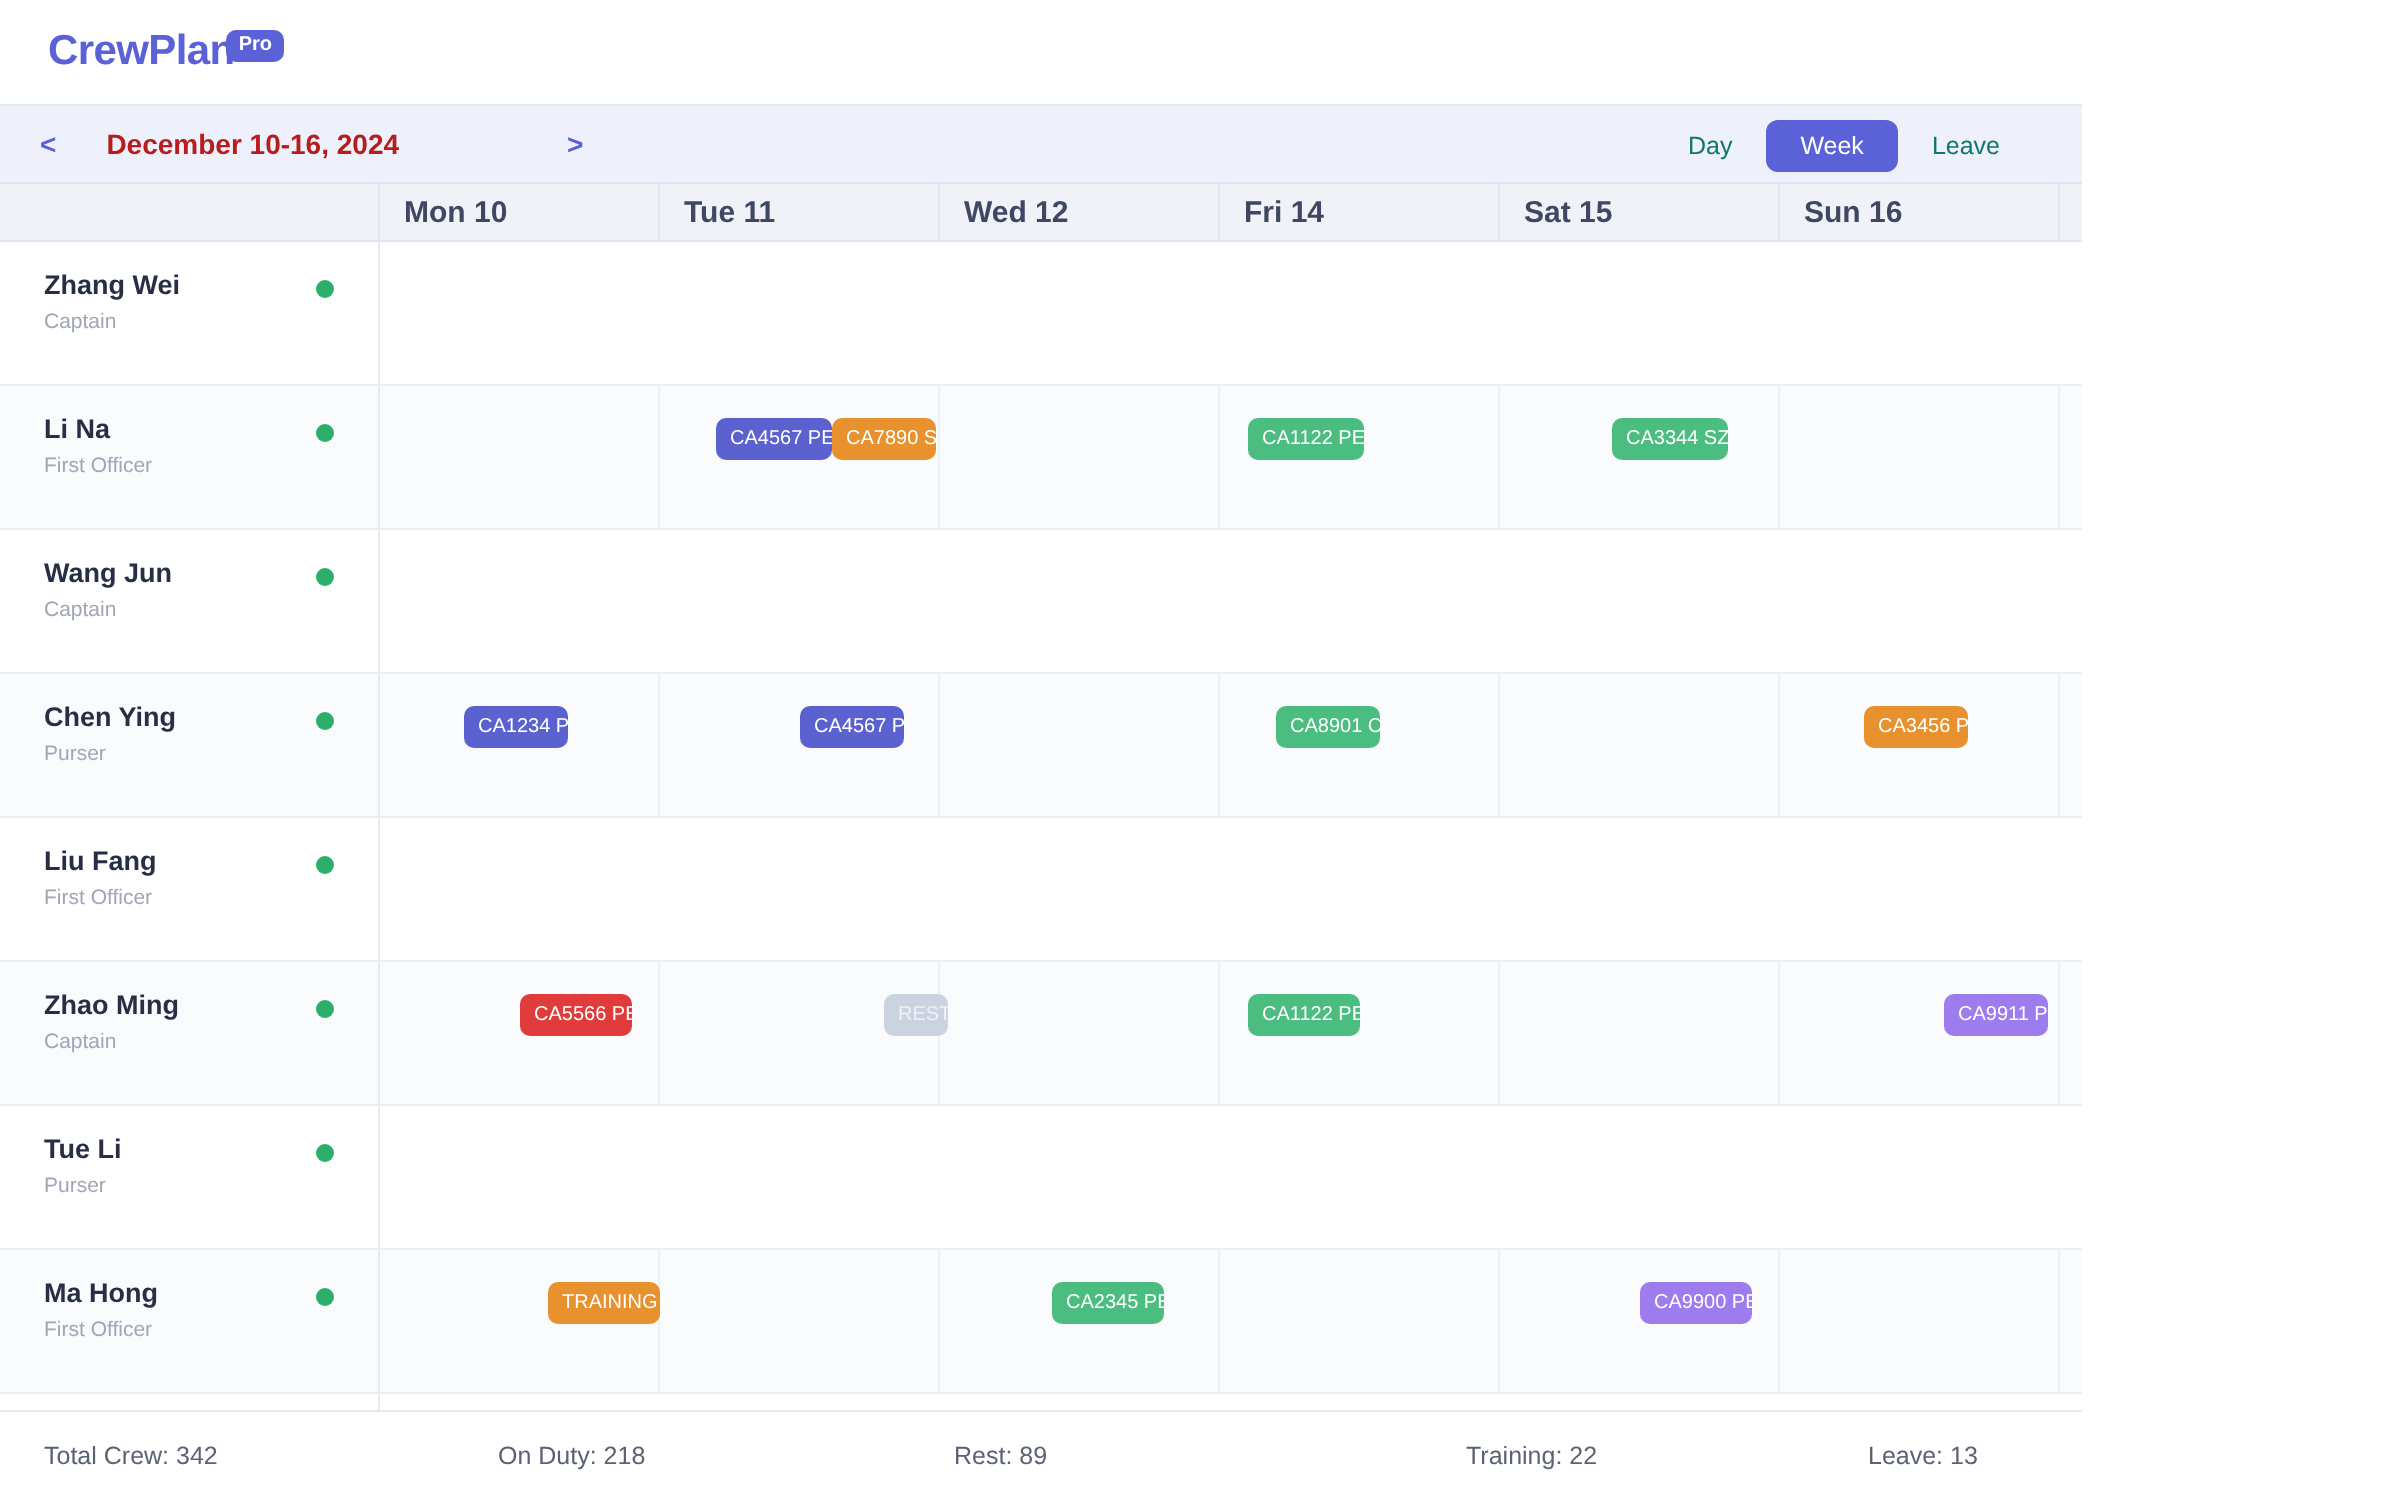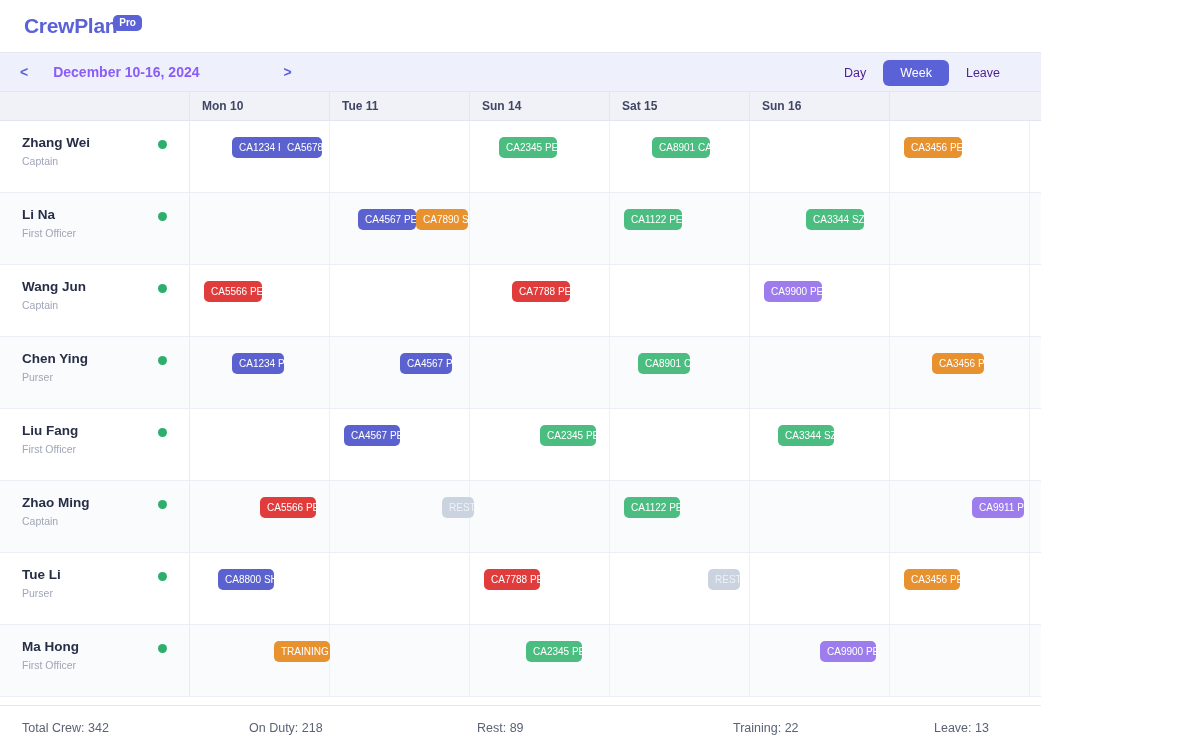--- a/index.html
+++ b/index.html
@@ -54,60 +54,60 @@
     display: flex; align-items: center;
     position: relative;
     border-bottom: 1px solid #e2e5f3;
   }
   .nav-arrow {
     color: #5b61d6; font-size: 14px; font-weight: bold;
     cursor: pointer; user-select: none;
   }
   .arrow-prev { margin-left: 20px; }
   .date-range {
-    font-size: 14px; font-weight: bold; color: #8b5cf6;
+    font-size: 14px; font-weight: bold; color: #b91c1c;
     margin-left: 25px; white-space: nowrap;
   }
   .arrow-next { margin-left: 84px; }
   .view-toggle {
     position: absolute; right: 24px; top: 0;
     height: 39px; display: flex; align-items: center;
   }
   .view-btn {
-    font-size: 12.5px; color: #4c1d95;
+    font-size: 12.5px; color: #0f766e;
     padding: 6px 17px; border-radius: 6px;
     cursor: pointer; white-space: nowrap;
   }
   .view-btn.active { background: #5b61d6; color: #ffffff; }
 
   
   .dayhead {
     height: 29px; flex: 0 0 29px;
     background: #f1f2f8;
     display: flex;
     border-bottom: 1px solid #e2e5f3;
   }
   .dayhead-spacer { width: 190px; flex: 0 0 190px; border-right: 1px solid #e2e5f3; }
   .dayhead-cell {
     width: 140px; flex: 0 0 140px;
     border-right: 1px solid #e2e5f3;
-    font-size: 12px; font-weight: bold; color: #3f4763;
+    font-size: 15px; font-weight: bold; color: #3f4763;
     display: flex; align-items: center;
     padding-left: 12px;
   }
 
   
   .gridbody { flex: 1 1 auto; overflow: hidden; }
   .crow {
     height: 72px;
     display: flex;
     border-bottom: 1px solid #eceef5;
     position: relative;
   }
-  .crow.odd { background: #ffffff; }
+  .crow.odd { background: #ffffff; flex-direction: column; }
   .crow.even { background: #fafbfd; }
 
   .crew-cell {
     width: 190px; flex: 0 0 190px;
     position: relative;
     padding: 14px 0 0 22px;
     border-right: 1px solid #e9ebf3;
   }
   .crew-name { font-size: 13.5px; font-weight: bold; color: #272e45; line-height: 16px; }
   .crew-role { font-size: 10.5px; color: #a0a6b8; margin-top: 4px; }
@@ -175,21 +175,22 @@
         <div class="view-btn active">Week</div>
         <div class="view-btn">Leave</div>
       </div>
   </div>
 
   <div class="dayhead">
     <div class="dayhead-spacer"></div>
     <div id="dayhead-root" style="display:flex">
         <div class="dayhead-cell">Mon 10</div>
         <div class="dayhead-cell">Tue 11</div>
-        <div class="dayhead-cell">Sun 14</div>
+        <div class="dayhead-cell">Wed 12</div>
+        <div class="dayhead-cell">Fri 14</div>
         <div class="dayhead-cell">Sat 15</div>
         <div class="dayhead-cell">Sun 16</div>
       </div>
   </div>
 
   <div class="gridbody" id="grid-root">
       <div class="crow odd">
         <div class="crew-cell">
           <div class="crew-name">Zhang Wei</div>
           <div class="crew-role">Captain</div>

